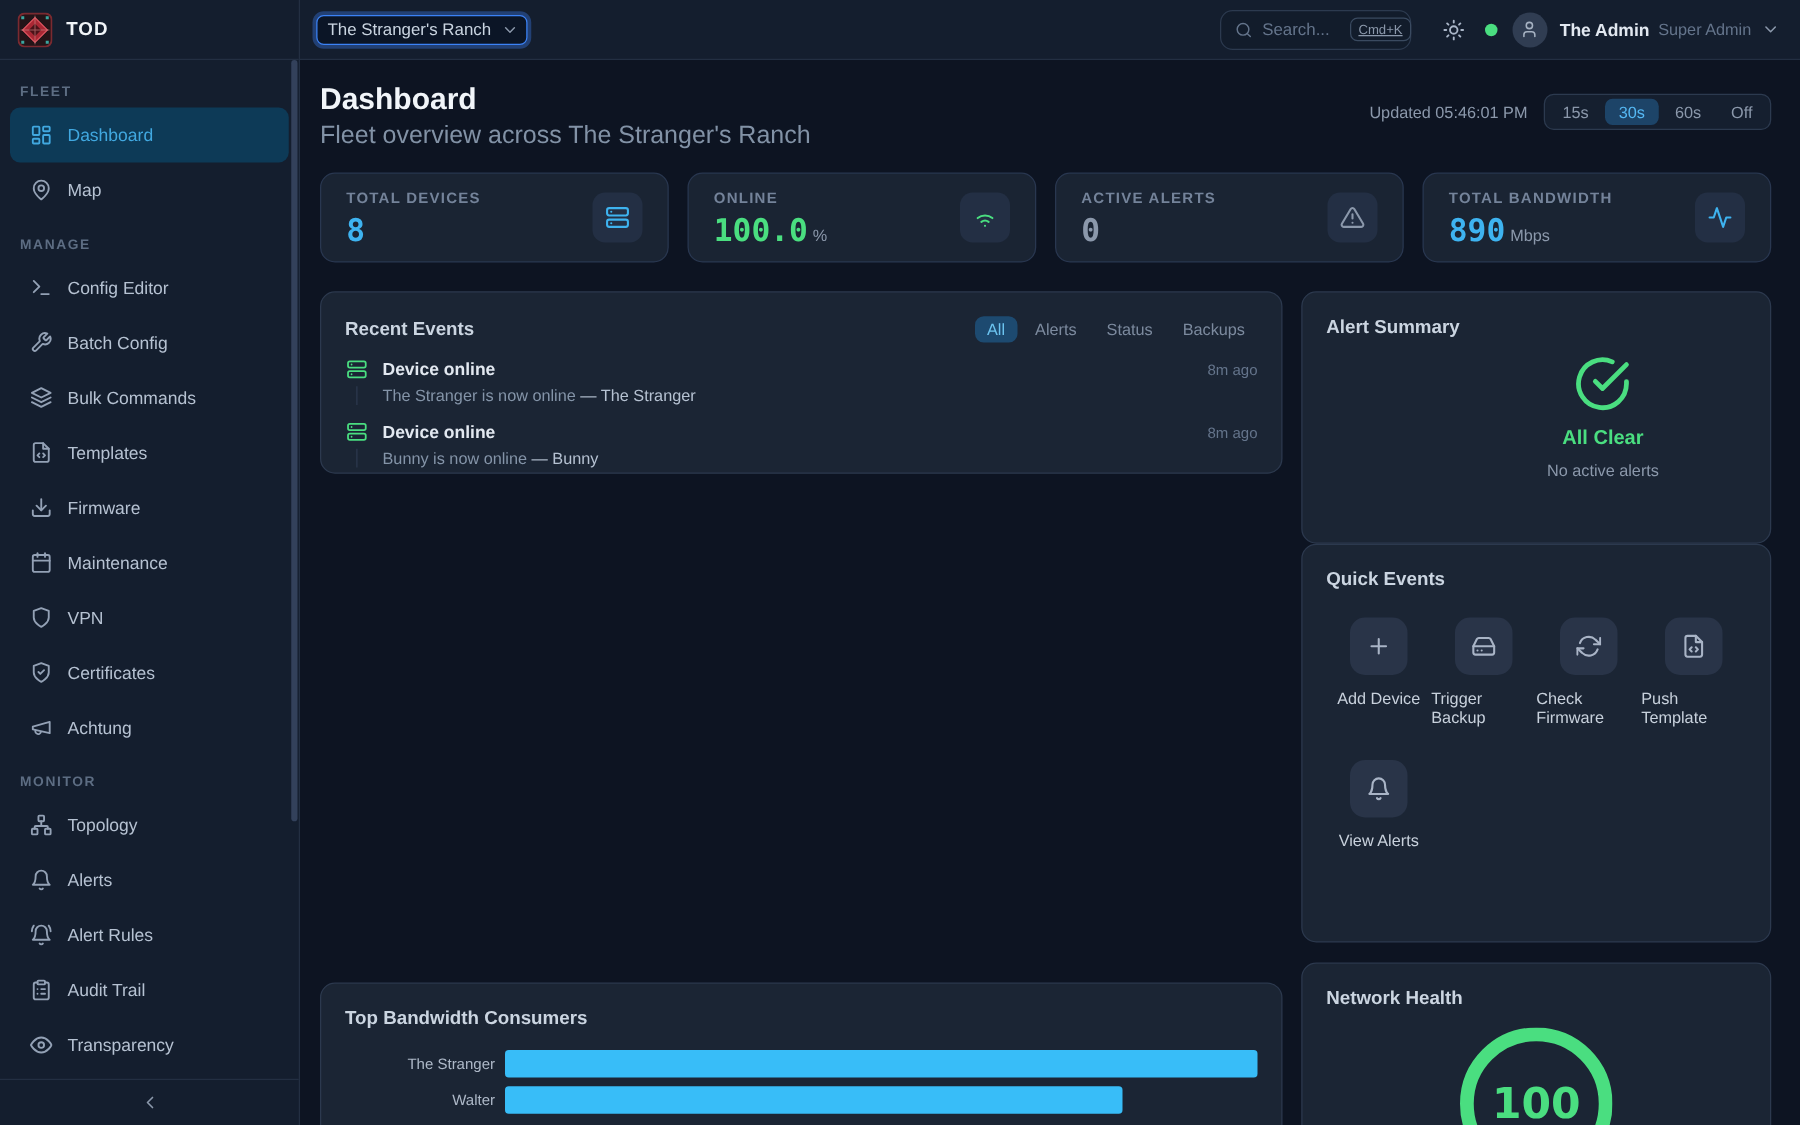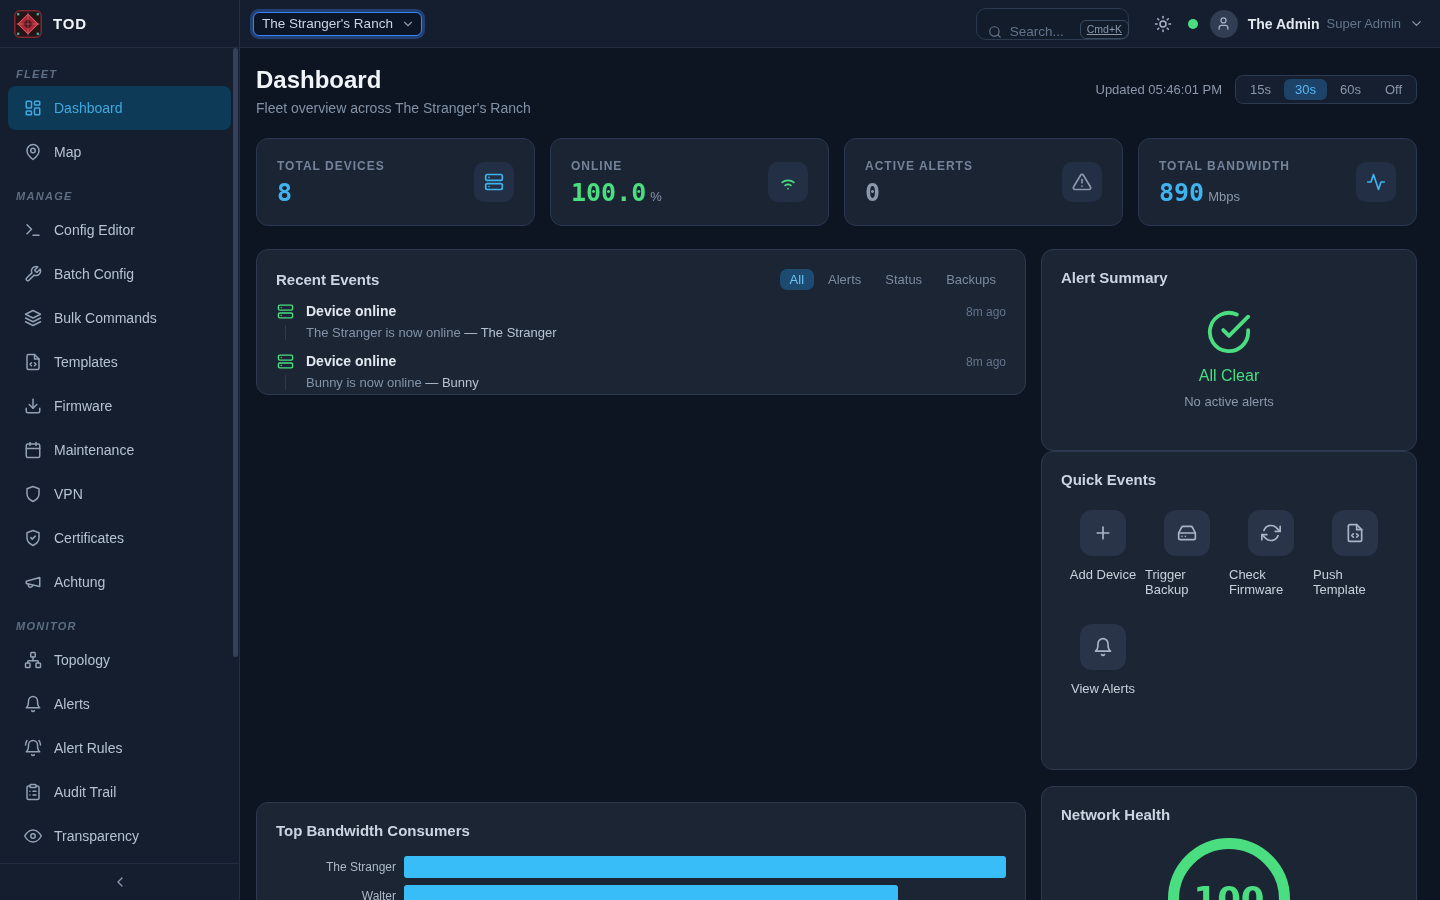--- a/index.html
+++ b/index.html
@@ -11,21 +11,21 @@
   .icon svg { display:block; width:100%; height:100%; }
   .icon { display:inline-flex; flex:none; }
 
   
   .sidebar { position:absolute; left:0; top:0; width:240px; height:900px;
     background:#141e2e; border-right:1px solid #232f42; display:flex; flex-direction:column; z-index:3; }
   .logo-row { height:48px; flex:none; border-bottom:1px solid #232f42; display:flex; align-items:center; padding:0 14px; gap:11px; }
   .logo-mark { width:28px; height:28px; }
   .brand { font-size:15px; font-weight:700; letter-spacing:.8px; color:#f1f5f9; }
   .nav { flex:1; padding:20px 8px 0 8px; overflow:hidden; }
-  .nav-section-label { font-size:11px; font-weight:700; letter-spacing:1.3px; color:#5d6d83; padding:0 8px; margin:16px 0 6px;font-style:italic; }
+  .nav-section-label { font-size:11px; font-weight:700; letter-spacing:1.3px; color:#5d6d83; padding:0 8px; margin:16px 0 6px; }
   .nav-section:first-child .nav-section-label { margin-top:0; }
   .nav-item { height:44px; display:flex; align-items:center; gap:12px; padding:0 8px 0 16px;
     border-radius:8px; color:#b6c2d2; font-size:14px; cursor:pointer; }
   .nav-item .icon { width:18px; height:18px; color:#93a1b5; }
   .nav-item.active { background:#0d3a57; color:#41a8e0; }
   .nav-item.active .icon { color:#41a8e0; }
   .sidebar-scrollbar { position:absolute; right:1px; top:48px; width:5px; height:609px;
     background:#33415b; border-radius:3px; }
   .sidebar-footer { height:37px; flex:none; border-top:1px solid #232f42;
     display:flex; align-items:center; justify-content:center; color:#8b98ab; cursor:pointer; }
@@ -34,50 +34,50 @@
   
   .topbar { position:absolute; left:240px; top:0; right:0; height:48px; background:#141e2e;
     border-bottom:1px solid #232f42; display:flex; align-items:center; padding:0 16px; z-index:2; }
   .site-select { position:relative; margin-left:-3px; }
   .site-select select { appearance:none; -webkit-appearance:none; background:#0b1526;
     border:1.5px solid #3b82f6; box-shadow:0 0 0 3px rgba(59,130,246,.35); border-radius:6px;
     color:#c9d4e0; font-size:13.5px; font-family:inherit; padding:3px 28px 4px 8px; outline:none; }
   .site-select .icon { position:absolute; right:7px; top:50%; transform:translateY(-50%);
     width:14px; height:14px; color:#8b98ab; pointer-events:none; }
   .topbar-spacer { flex:1; }
-  .search-box { display:flex; align-items:flex-end; gap:8px; background:#121c2b; border:1px solid #2c3a4f;
+  .search-box { display:flex; align-items:center; gap:8px; background:#121c2b; border:1px solid #2c3a4f;
     border-radius:10px; height:32px; padding:0 7px 0 11px; width:153px; }
   .search-box .icon { width:14px; height:14px; color:#64748b; }
   .search-box input { background:transparent; border:none; outline:none; color:#cbd5e1;
     font-size:13.5px; width:62px; font-family:inherit; }
   .search-box input::placeholder { color:#64748b; }
   .kbd { border:1px solid #3a4a60; border-radius:6px; font-size:10.5px; color:#8b98ab; padding:2.5px 6px; white-space:nowrap;text-decoration:underline; }
   .theme-toggle { width:18px; height:18px; color:#aab6c8; margin:0 0 0 25px; cursor:pointer; }
   .status-dot { width:10px; height:10px; border-radius:50%; background:#4ade80; margin-left:16px; }
   .avatar { width:28px; height:28px; border-radius:50%; background:#303d52; margin-left:12px;
     display:flex; align-items:center; justify-content:center; color:#a6b2c2; }
   .avatar .icon { width:15px; height:15px; }
   .user-name { font-size:14px; font-weight:600; color:#e2e8f0; margin-left:10px; }
   .user-role { font-size:13px; color:#64748b; margin-left:7px; }
   .user-chevron { width:15px; height:15px; color:#8b98ab; margin-left:8px; cursor:pointer; }
 
   
   .main { position:absolute; left:240px; top:48px; width:1200px; height:852px;
     padding:20px 23px 0 16px; overflow:hidden; }
   .header-row { display:flex; justify-content:space-between; align-items:flex-start; }
   .page-title { font-size:24px; font-weight:700; color:#f1f5f9; line-height:24px; }
-  .page-subtitle { font-size:14px; color:#8292a6; line-height:14px; margin-top:9px;text-align:right; }
+  .page-subtitle { font-size:20px; color:#8292a6; line-height:14px; margin-top:9px;text-align:right; }
   .header-controls { display:flex; align-items:center; gap:13px; margin-top:7px; }
   .updated { font-size:13px; color:#8b98ab; }
   .interval-group { display:flex; background:#151f2f; border:1px solid #2c3a4f; border-radius:8px; padding:3px; gap:2px; }
   .interval { font-size:13px; color:#8b98ab; padding:3px 11px; border-radius:6px; cursor:pointer; }
   .interval.active { background:#1d4468; color:#55b8f3; }
 
   .stats { display:grid; grid-template-columns:repeat(4,1fr); gap:15px; margin-top:23px; }
-  .stat-card { background:#1a2433; border:1px solid #293750; border-radius:12px; height:88px;
+  .stat-card { background:#1a2433; border:1px solid #293750; border-radius:12px; height:72px;
     padding:16px 20px; display:flex; justify-content:space-between; align-items:center; }
   .stat-label { font-size:12px; font-weight:600; letter-spacing:1px; color:#74839a; }
   .stat-value { font-family:"DejaVu Sans Mono", monospace; font-size:25px; font-weight:700; margin-top:7px; line-height:1; }
   .stat-unit { font-size:13px; color:#8b98ab; font-weight:400; font-family:"Liberation Sans", sans-serif; margin-left:4px; }
   .stat-iconbox { width:40px; height:40px; border-radius:10px; background:#232f44;
     display:flex; align-items:center; justify-content:center; }
   .stat-iconbox .icon { width:20px; height:20px; }
 
   .content { display:grid; grid-template-columns:1fr 376px; gap:15px; margin-top:23px; align-items:start; }
   .card { background:#1b2534; border:1px solid #2c394e; border-radius:12px; padding:19px; }
@@ -92,24 +92,24 @@
   .event-rail { width:18px; display:flex; flex-direction:column; align-items:center; }
   .event-rail .icon { width:17px; height:17px; color:#4ade80; }
   .event-line { width:1px; flex:1; background:#2c394e; margin-top:5px; }
   .event-body { flex:1; margin-left:12px; }
   .event-top { display:flex; justify-content:space-between; align-items:baseline;gap:12px; }
   .event-title { font-size:14px; font-weight:600; color:#e2e8f0; }
   .event-time { font-size:12px; color:#64748b; }
   .event-desc { font-size:13px; color:#8494a8; margin-top:6px; }
   .event-desc .device { color:#b6c2d2; }
 
-  .alert-summary { height:202px; display:flex; flex-direction:column; }
+  .alert-summary { height:202px; display:flex; flex-direction:row; }
   .alert-center { flex:1; display:flex; flex-direction:column; align-items:center; justify-content:center; }
   .alert-center .icon { width:46px; height:46px; color:#4ade80; }
-  .alert-status { font-size:16px; font-weight:400; color:#4ade80; margin-top:12px; }
+  .alert-status { font-size:16px; font-weight:700; color:#4ade80; margin-top:12px; }
   .alert-detail { font-size:13px; color:#8b98ab; margin-top:9px; }
 
   .quick-actions { height:319px; }
   .qa-grid { display:grid; grid-template-columns:1fr 1fr 1fr 1fr; row-gap:27px; margin-top:21px; }
   .qa-item { display:flex; flex-direction:column; align-items:center; cursor:pointer; }
   .qa-tile { width:46px; height:46px; border-radius:12px; background:#293448;
     display:flex; align-items:center; justify-content:center; color:#a9b4c6; }
   .qa-tile .icon { width:20px; height:20px; }
   .qa-label { font-size:13px; color:#c8d1dc; margin-top:11px; }
 

